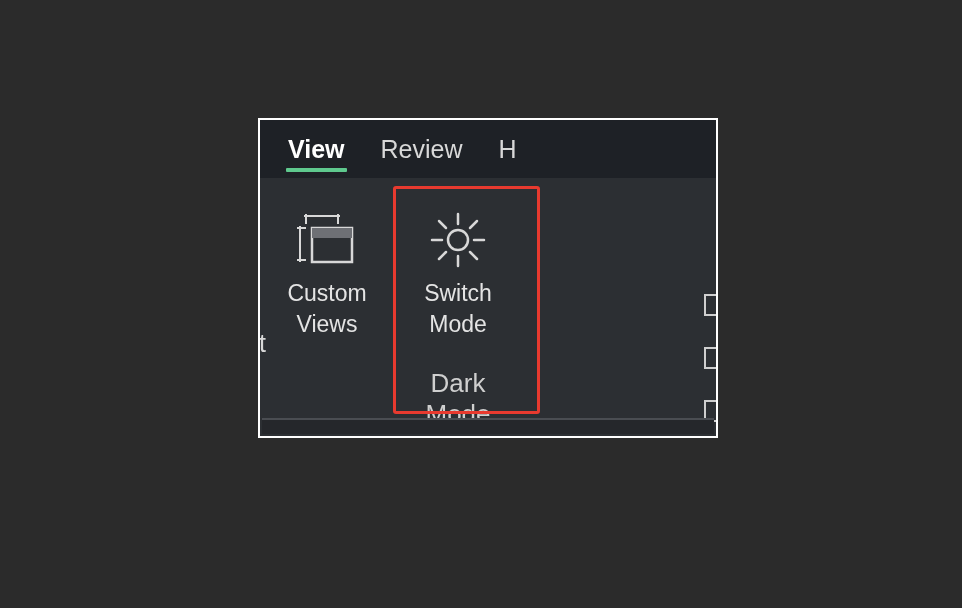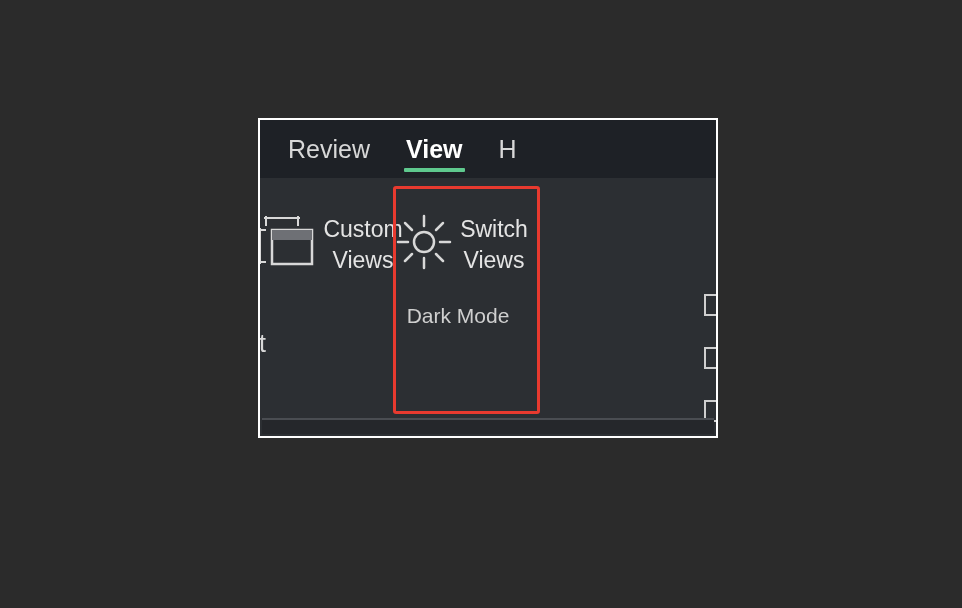--- a/index.html
+++ b/index.html
@@ -76,38 +76,38 @@
     .ribbon-group {
       display: flex;
       flex-direction: column;
       align-items: center;
       justify-content: flex-start;
       padding: 10px 10px 0 10px;
       position: relative;
     }
     .ribbon-btn {
       display: flex;
-      flex-direction: row;
+      flex-direction: column;
       align-items: center;
       justify-content: flex-start;
       padding: 8px 8px 6px 8px;
       cursor: pointer;
     }
     .ribbon-label {
       color: #e4e4e4;
       font-size: 23px;
       line-height: 1.35;
       text-align: center;
       margin-top: 6px;
       font-weight: 400;
       white-space: pre-line;
     }
     .group-caption {
       color: #cfcfcf;
-      font-size: 21px;
+      font-size: 26px;
       text-align: center;
       font-weight: 400;
     }
     .icon-slot {
       width: 72px;
       height: 64px;
       display: flex;
       align-items: center;
       justify-content: center;
     }
@@ -163,22 +163,22 @@
       background: #25272b;
       border-top: 2px solid #4a4d52;
     }
   </style>
 </head>
 <body>
 
 <div class="capture-frame">
 
   <div class="tabs-bar">
+    <div class="tab active">View</div>
     <div class="tab">Review</div>
-    <div class="tab active">View</div>
     <div class="tab">H</div>
   </div>
 
   <div class="ribbon-row">
 
     <div class="partial-left">t</div>
 
     <div class="ribbon-group views-group">
       <div class="ribbon-btn">
         <div class="icon-slot">
@@ -209,21 +209,21 @@
               <line x1="6" y1="32" x2="16" y2="32"></line>
               <line x1="48" y1="32" x2="58" y2="32"></line>
               <line x1="13" y1="13" x2="20" y2="20"></line>
               <line x1="44" y1="44" x2="51" y2="51"></line>
               <line x1="13" y1="51" x2="20" y2="44"></line>
               <line x1="44" y1="20" x2="51" y2="13"></line>
             </g>
           </svg>
         </div>
         <div class="ribbon-label">Switch
-Views</div>
+Mode</div>
       </div>
       <div class="group-caption">Dark Mode</div>
     </div>
 
 
     <div class="right-edge">
       <div class="edge-frag"></div>
       <div class="edge-frag"></div>
       <div class="edge-frag"></div>
     </div>

